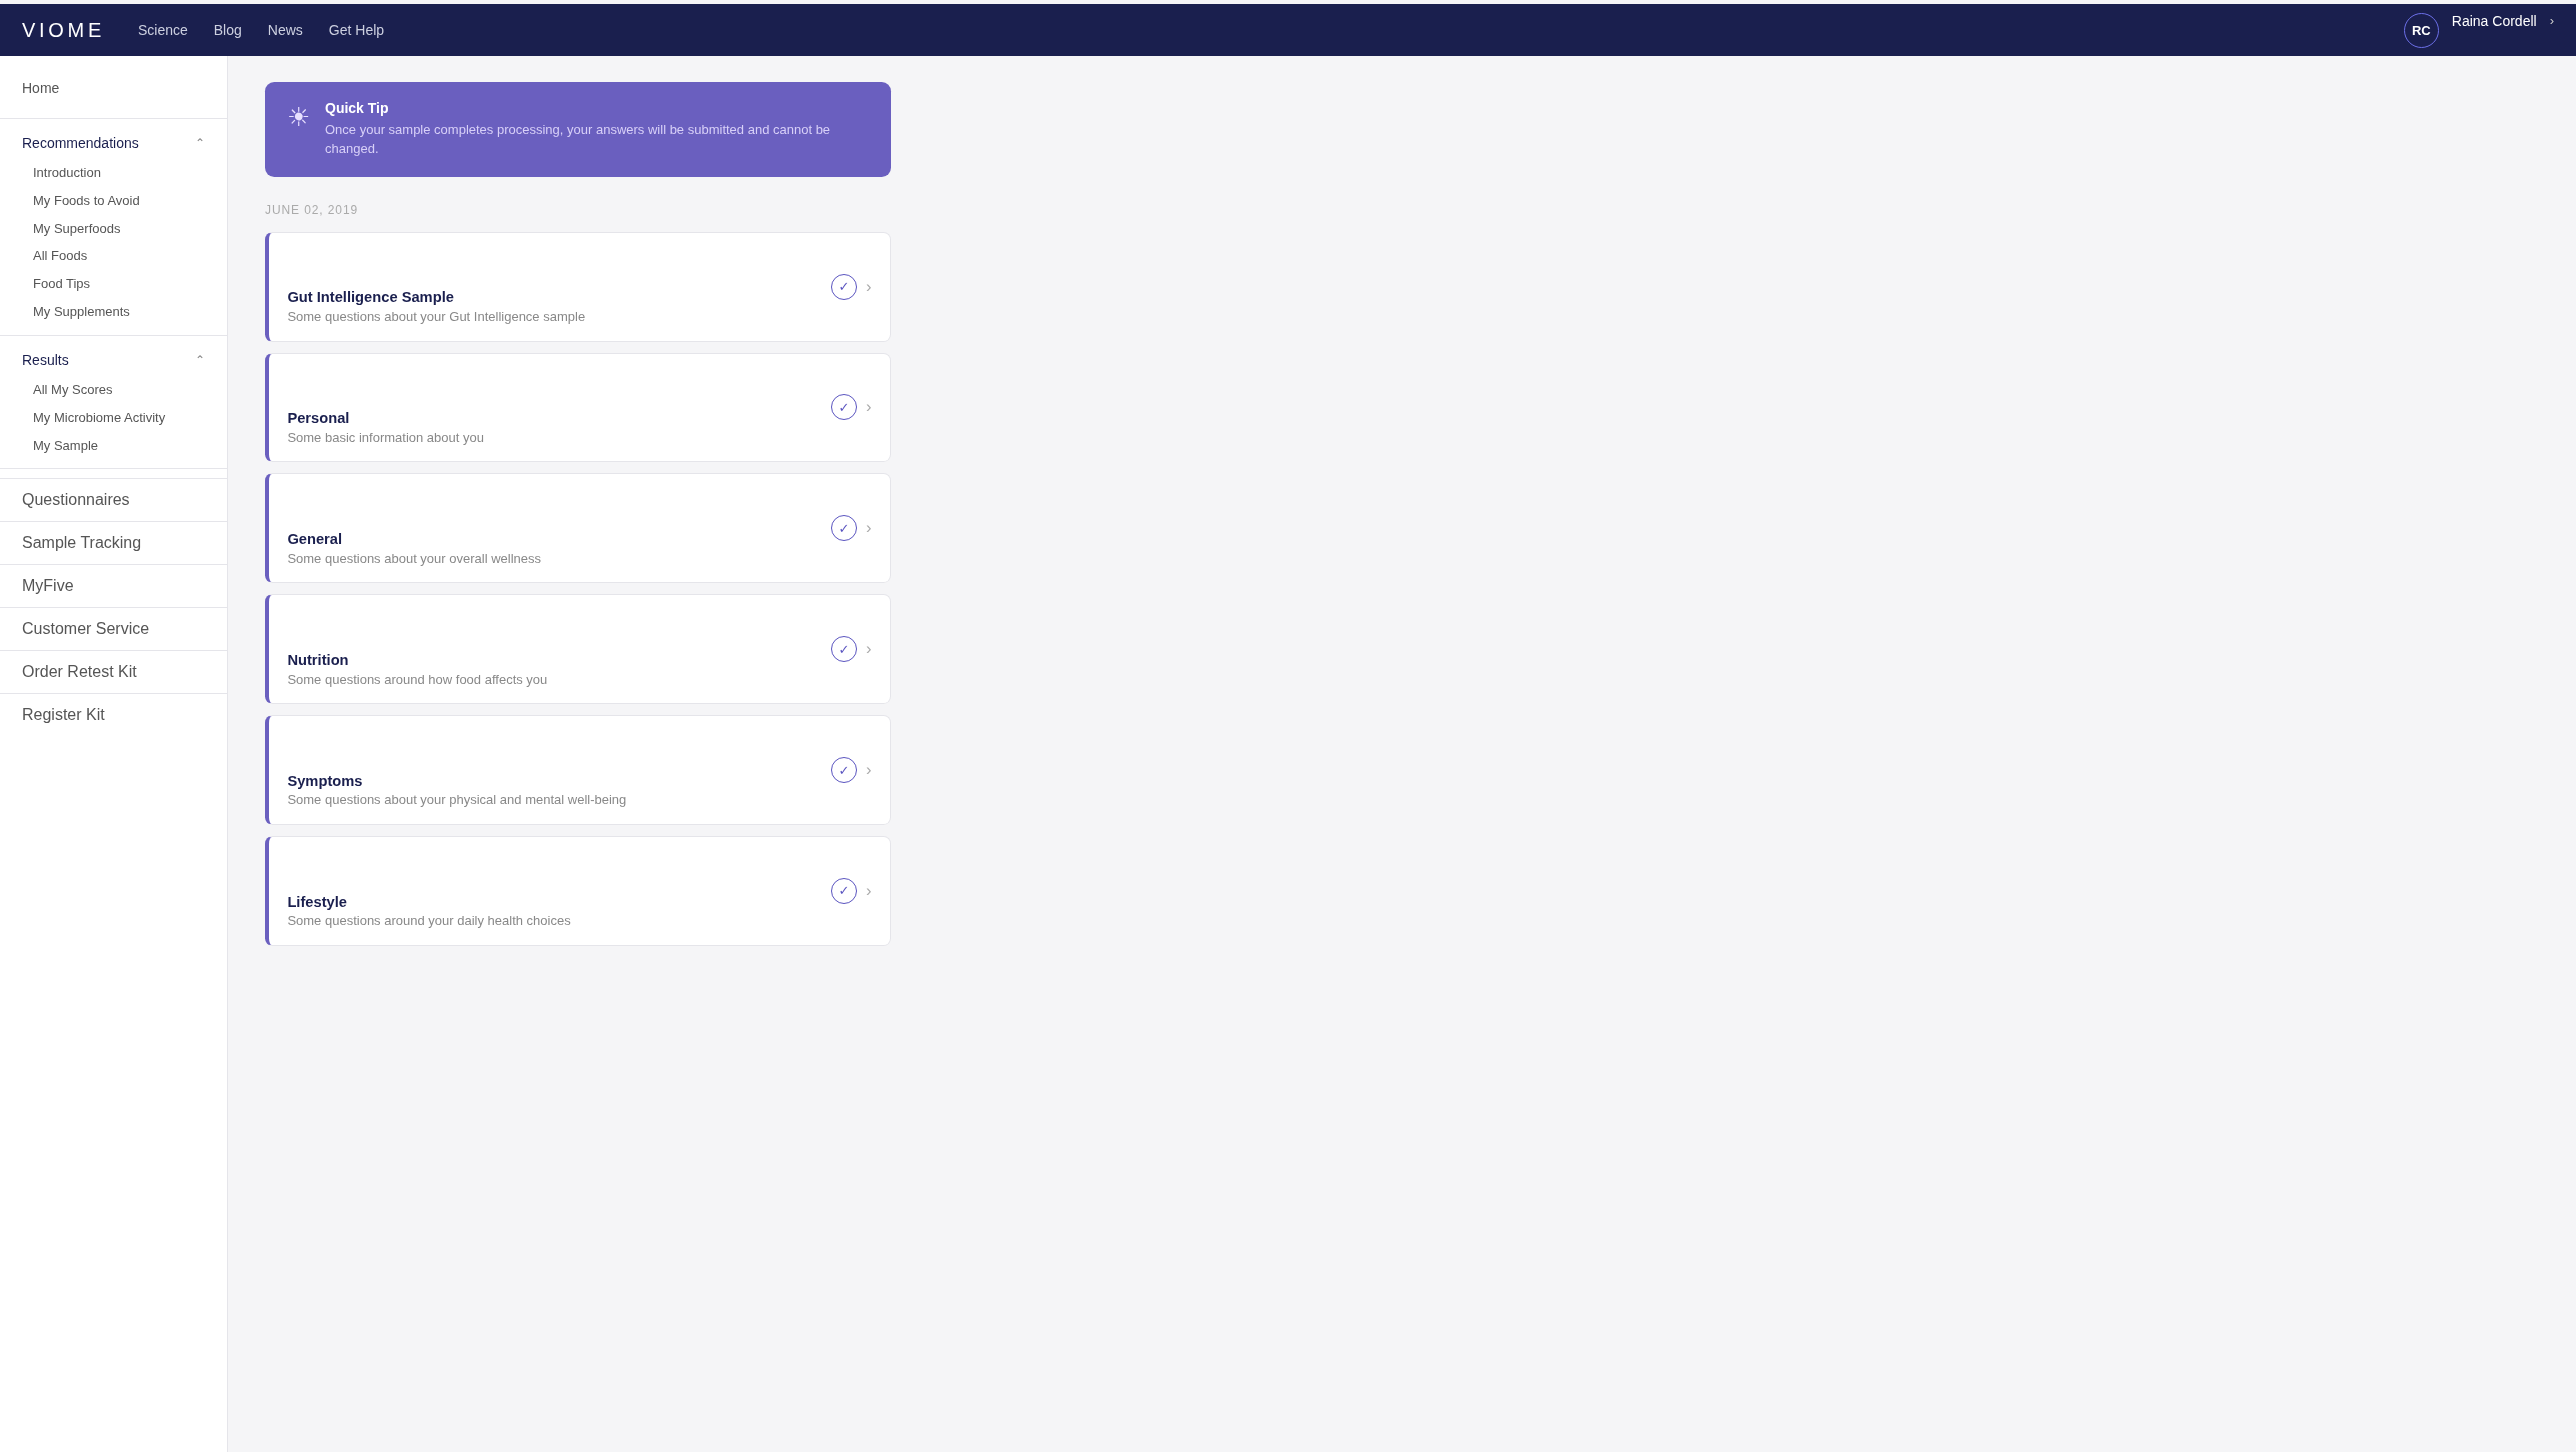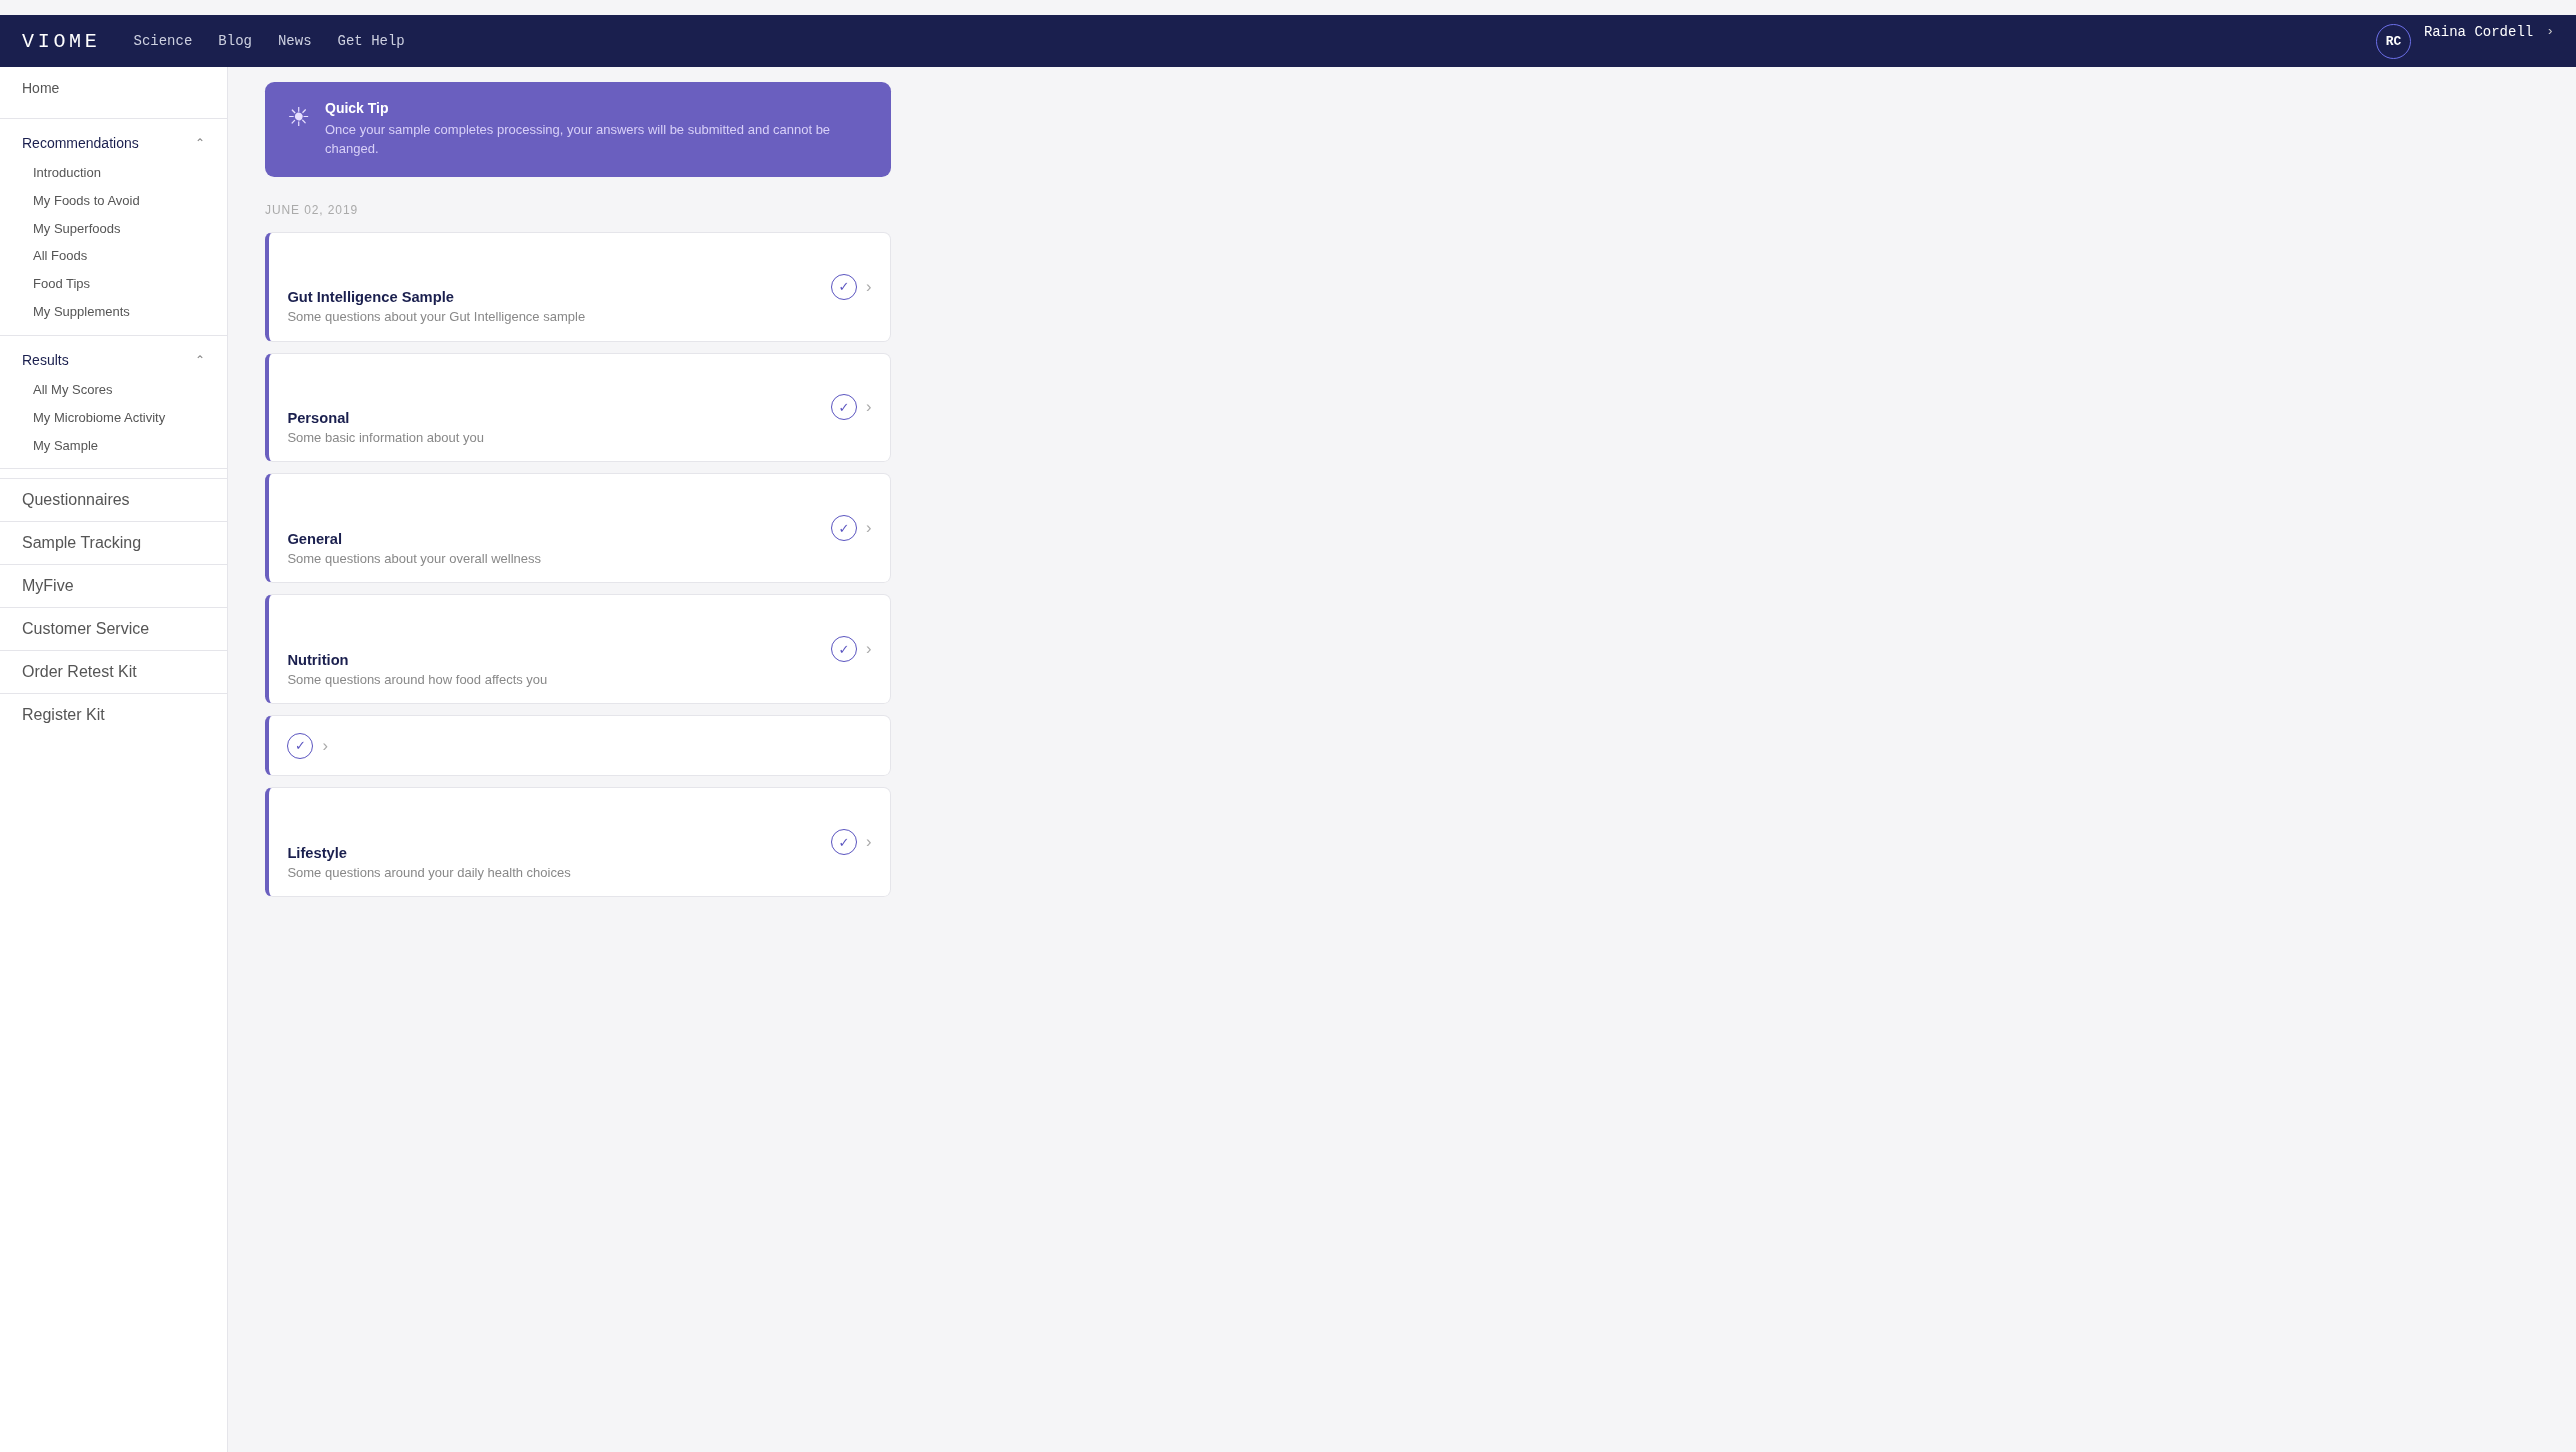--- a/index.html
+++ b/index.html
@@ -6,23 +6,22 @@
     body { font-family: -apple-system, BlinkMacSystemFont, 'Segoe UI', Arial, sans-serif; background: #f5f5f7; min-height: 100vh; }
 
     
     .topnav {
       background: #1a1f4e;
       display: flex;
       align-items: center;
       padding: 0 22px;
       height: 52px;
       position: fixed;
-      top: 15px; left: 0; right: 0;
+      top: 4px; left: 0; right: 0;
       z-index: 100;
-      font-family: Liberation Mono, monospace;
     }
     .topnav-logo {
       color: #fff;
       font-size: 20px;
       font-weight: 300;
       letter-spacing: 3.7px;
       margin-right: 33px;
     }
     .topnav-links {
       display: flex;
@@ -295,20 +294,24 @@
           <div class="q-card-title">Nutrition</div>
           <div class="q-card-desc">Some questions around how food affects you</div>
         </div>
         <div class="q-card-actions">
           <div class="check-icon">✓</div>
           <span class="chevron-right">›</span>
         </div>
       </div>
 
       <div class="q-card">
+        <div class="q-card-content">
+          <div class="q-card-title">Symptoms</div>
+          <div class="q-card-desc">Some questions about your physical and mental well-being</div>
+        </div>
         <div class="q-card-actions">
           <div class="check-icon">✓</div>
           <span class="chevron-right">›</span>
         </div>
       </div>
 
       <div class="q-card">
         <div class="q-card-content">
           <div class="q-card-title">Lifestyle</div>
           <div class="q-card-desc">Some questions around your daily health choices</div>

